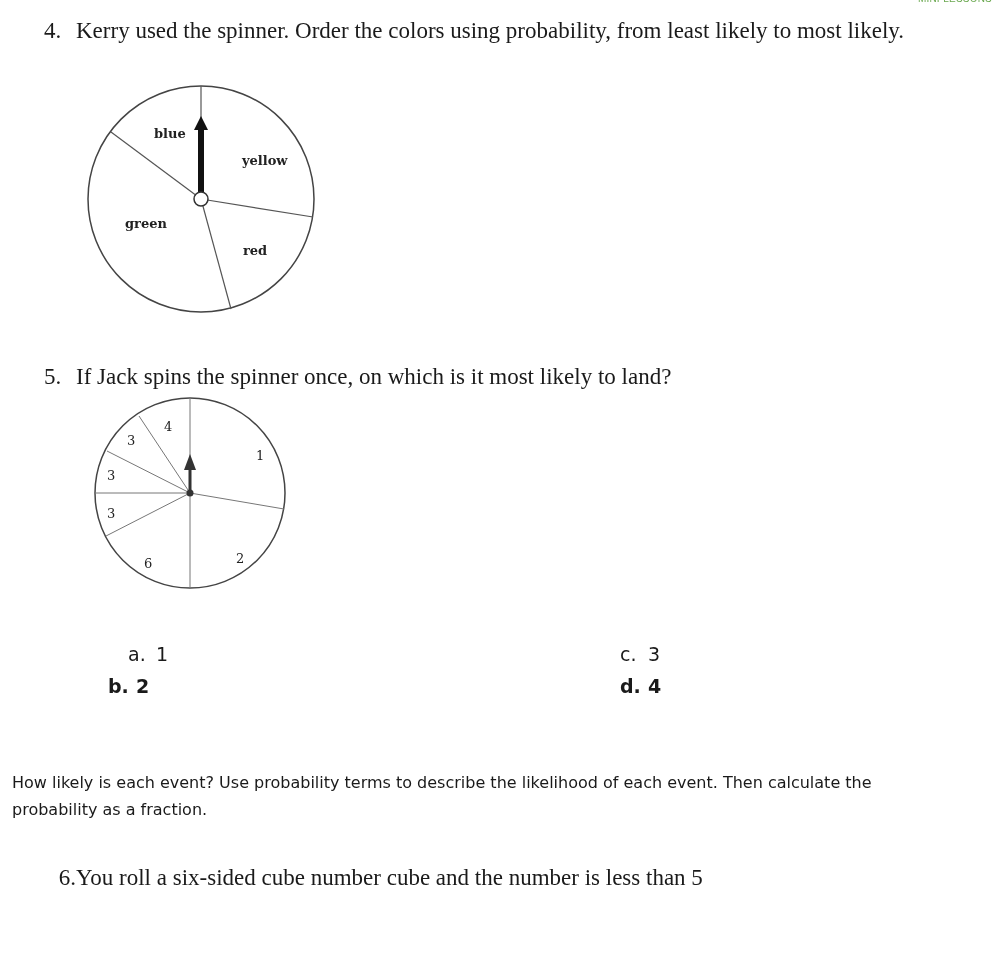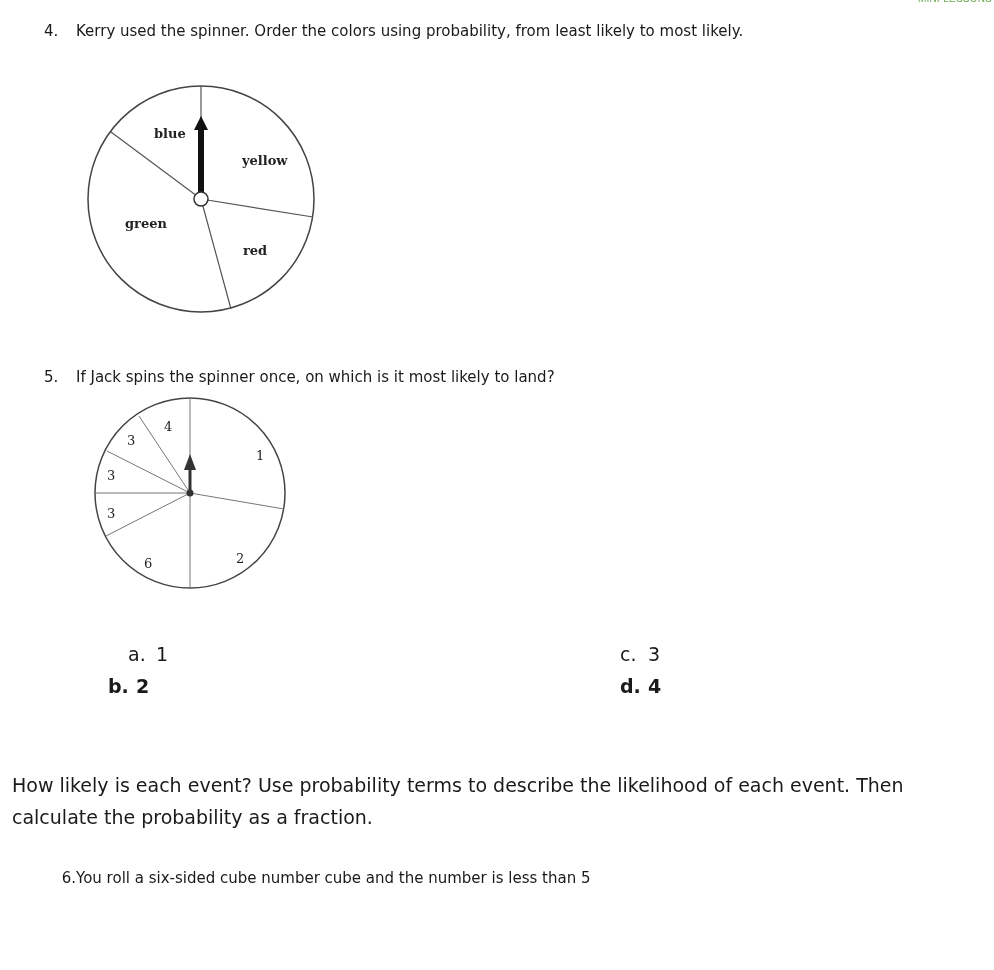--- a/index.html
+++ b/index.html
@@ -1,35 +1,35 @@
 <!DOCTYPE html>
 <html><head>
   <meta charset="utf-8">
   <style>
     html, body { margin:0; padding:0; background:#ffffff; }
     body { width:994px; height:970px; position:relative; overflow:hidden;
            font-family:"DejaVu Sans", "Liberation Sans", sans-serif; color:#1a1a1a; }
     .brand { position:absolute; right:2px; top:-7px; font-size:10px; color:#6aa84f;
              letter-spacing:0.2px; font-family:"Liberation Sans", sans-serif; }
-    .q { position:absolute; font-size:15px; line-height:24px; white-space:nowrap; }
+    .q { position:absolute; font-size:23px; line-height:24px; white-space:nowrap;font-family:Liberation Serif, serif; }
     .q .num { display:inline-block; width:32px; }
     .q4 { left:44px; top:19px; }
     .q5 { left:44px; top:365px; }
     .q6 { left:44px; top:866px;text-align:right; }
     .spinner { position:absolute; }
     .sp1 { left:84px; top:82px; }
     .sp2 { left:92px; top:396px; }
     .spinner svg text { font-family:"DejaVu Serif", "Liberation Serif", serif; fill:#222; }
     .choice { position:absolute; font-size:19px; line-height:24px; white-space:nowrap; }
     .choice .letter { display:inline-block; width:28px; }
     .ca { left:108px; top:642px;margin-left:20px; }
     .cb { left:108px; top:674px;font-weight:bold; }
     .cc { left:620px; top:642px; }
     .cd { left:620px; top:674px;font-weight:bold; }
-    .instr { position:absolute; left:12px; top:769px; width:950px; font-size:19px; line-height:32px; }
+    .instr { position:absolute; left:12px; top:769px; width:950px; font-size:16px; line-height:27px; }
   </style>
 </head>
 <body>
 
 <div class="brand">MINI-LESSONS</div>
 
 <div class="q q4">
   <span class="num">4.</span><span>Kerry used the spinner. Order the colors using probability, from least likely to most likely.</span>
 </div>
 

